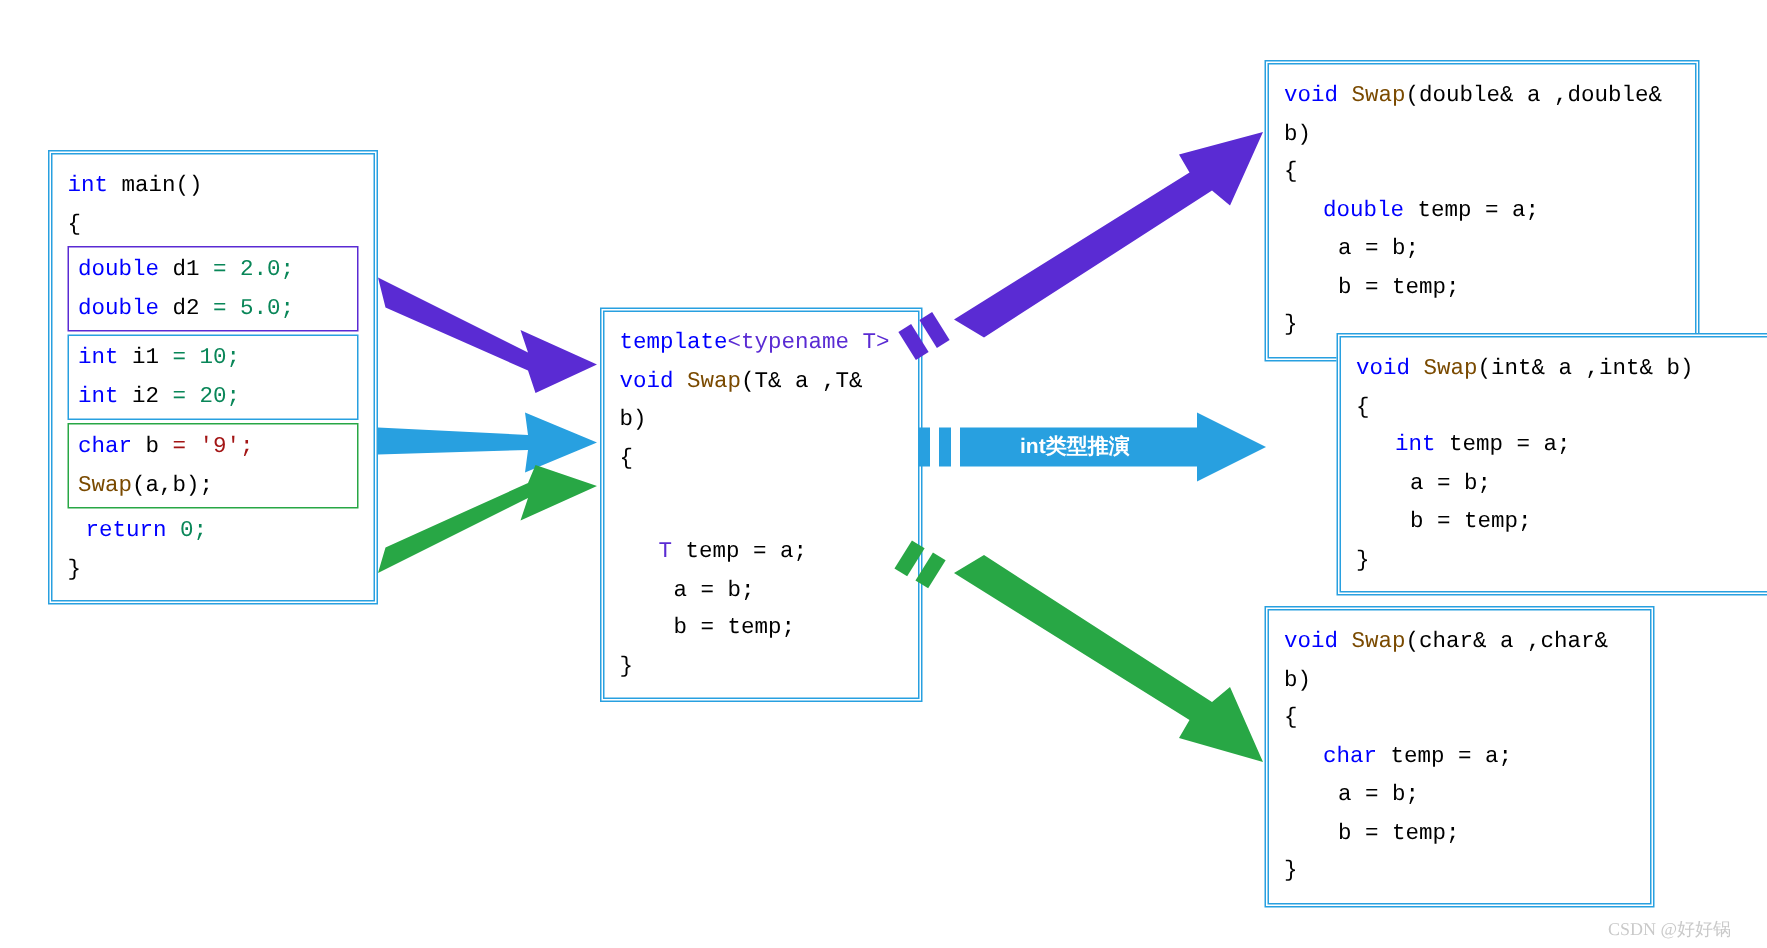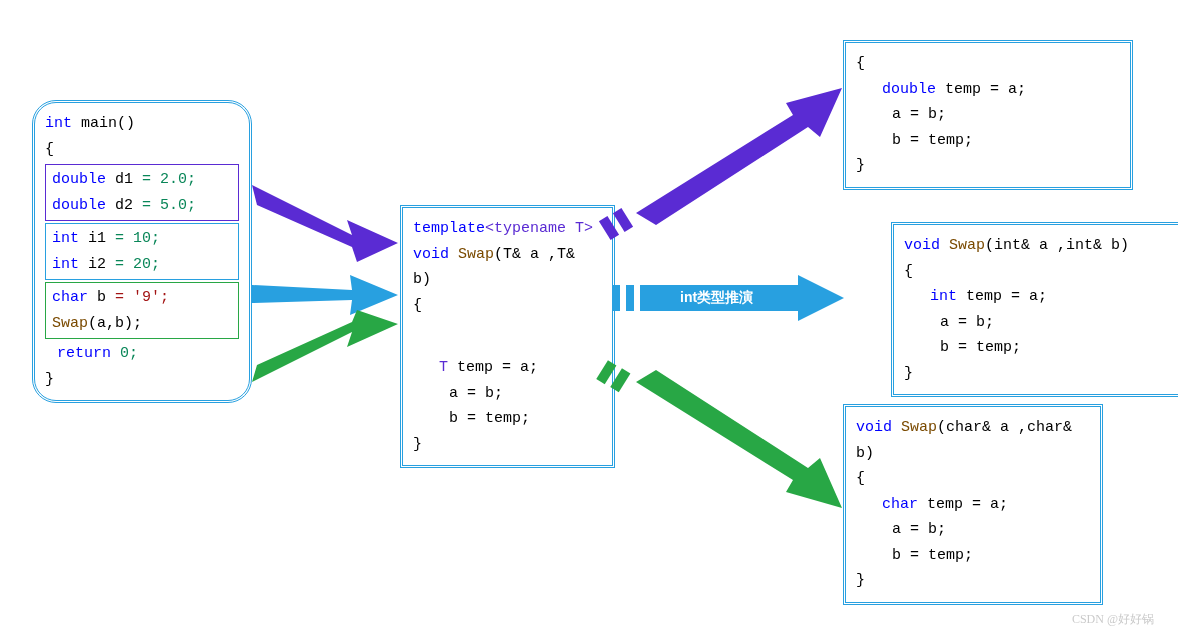--- a/index.html
+++ b/index.html
@@ -57,21 +57,21 @@
     right: 24px;
     bottom: 4px;
     color: rgba(120,120,120,0.4);
     font-family: Liberation Serif, serif;
     font-size: 12px;
   }
 </style>
 </head>
 <body>
 
-<div class="code-box" style="left:32px; top:100px; width:220px;border-radius:24px;">
+<div class="code-box" style="left:32px; top:100px; width:220px;">
   <div>
     <span class="kw">int</span>
     <span>main</span><span>()</span>
   </div>
   <div>{</div>
 
   <div class="inner-box inner-double">
     <div><span class="kw">double</span> <span>d1</span> <span class="num">= 2.0;</span></div>
     <div><span class="kw">double</span> <span>d2</span> <span class="num">= 5.0;</span></div>
   </div>
@@ -94,20 +94,21 @@
   <div><span class="kw">template</span><span class="type">&lt;typename T&gt;</span></div>
   <div><span class="kw">void</span> <span class="fn">Swap</span><span>(T&amp; a ,T&amp; b)</span></div>
   <div>{</div>
   <div style="padding-left:26px;margin-top:37px;"><span class="type">T</span><span> temp = a;</span></div>
   <div style="white-space:pre;">    a = b;</div>
   <div style="white-space:pre;">    b = temp;</div>
   <div>}</div>
 </div>
 
 <div class="code-box" style="left:843px; top:40px; width:290px;">
+  <div><span class="kw">void</span> <span class="fn">Swap</span><span>(double&amp; a ,double&amp; b)</span></div>
   <div>{</div>
   <div style="padding-left:26px;"><span class="kw">double</span><span> temp = a;</span></div>
   <div style="white-space:pre;">    a = b;</div>
   <div style="white-space:pre;">    b = temp;</div>
   <div>}</div>
 </div>
 
 <div class="code-box" style="left:843px; top:222px; width:290px;margin-left:48px;">
   <div><span class="kw">void</span> <span class="fn">Swap</span><span>(int&amp; a ,int&amp; b)</span></div>
   <div>{</div>

